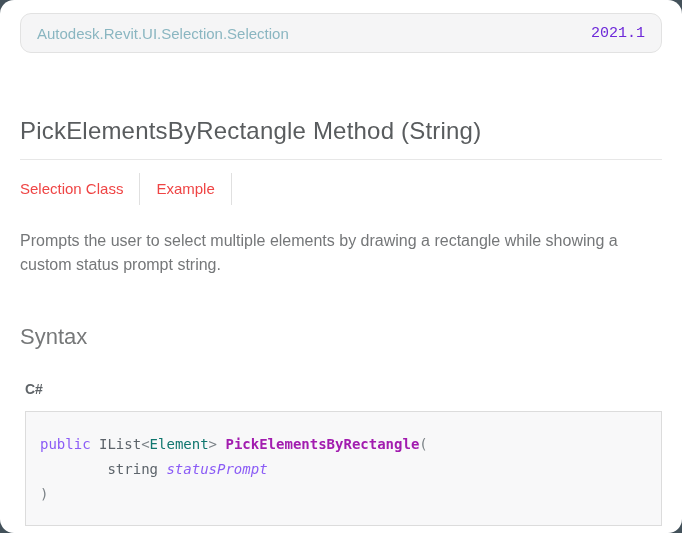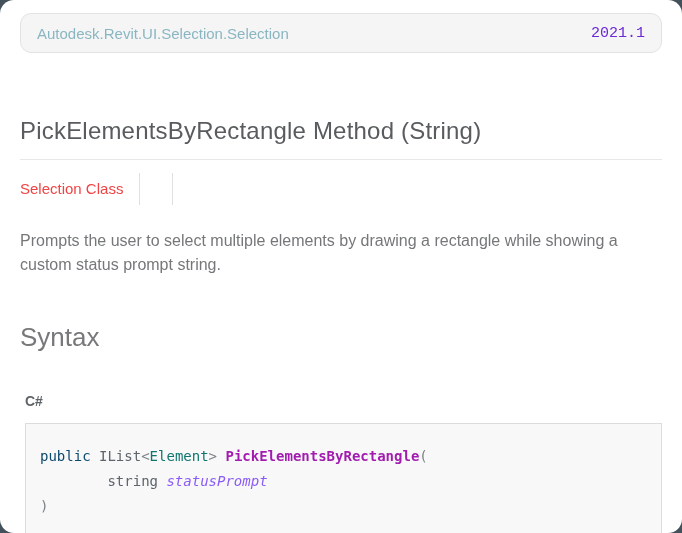--- a/index.html
+++ b/index.html
@@ -62,22 +62,22 @@
   
   p.description {
     margin:24px 0 0;
     max-width:636px;
     font-size:16px; line-height:24px;
     color:#757779;
   }
 
   
   h2.syntax-heading {
-    margin:46px 0 12px;
-    font-size:26px; line-height:28px;
+    margin:46px 0 0;
+    font-size:22px; line-height:28px;
     font-weight:300;
     color:#767879;
   }
   .lang-tab {
     margin:30px 0 0 5px;
     font-size:14px; font-weight:bold;
     color:#5f6468;
     display:inline-block;
     cursor:pointer;
   }
@@ -85,21 +85,21 @@
     margin:13px 0 0 5px;
     background:#f8f8f9;
     border:1px solid #dcdcdc;
     padding:20px 14px 18px;
     font-family:"DejaVu Sans Mono","Liberation Mono",monospace;
     font-size:14px; line-height:25px;
     color:#7b8287;
     white-space:pre;
   }
   .code-line { display:block; }
-  .tk-kw { color:#0c4a6e; }
+  .tk-kw { color:#8b5cf6; }
   .tk-id { color:#5d646b; }
   .tk-pn { color:#7b8287; }
   .tk-ty { color:#0f766e; font-weight:normal; }
   .tk-me { color:#a21caf; font-weight:bold; }
   .tk-pa { color:#8b5cf6; font-style:italic; }
 </style>
 </head>
 <body>
 
 <div class="surface">
@@ -110,20 +110,21 @@
       <span class="version-label">2021.1</span>
     </div>
 
     <h1 class="page-title">PickElementsByRectangle Method (String)</h1>
 
     <hr class="title-divider">
 
     <div class="method-nav">
       <a>Selection Class</a>
       <span class="nav-sep"></span>
+      <a>Example</a>
       <span class="nav-sep"></span>
     </div>
 
     <p class="description">Prompts the user to select multiple elements by drawing a rectangle while showing a custom status prompt string.</p>
 
     <h2 class="syntax-heading">Syntax</h2>
 
     <span class="lang-tab">C#</span>
 
     <div class="code-box"><span class="code-line"><span class="tk-kw">public</span><span class="tk-id"> IList</span><span class="tk-pn">&lt;</span><span class="tk-ty">Element</span><span class="tk-pn">&gt;</span><span class="tk-me"> PickElementsByRectangle</span><span class="tk-pn">(</span></span><span class="code-line"><span class="tk-id">        string </span><span class="tk-pa">statusPrompt</span></span><span class="code-line"><span class="tk-pn">)</span></span></div>

